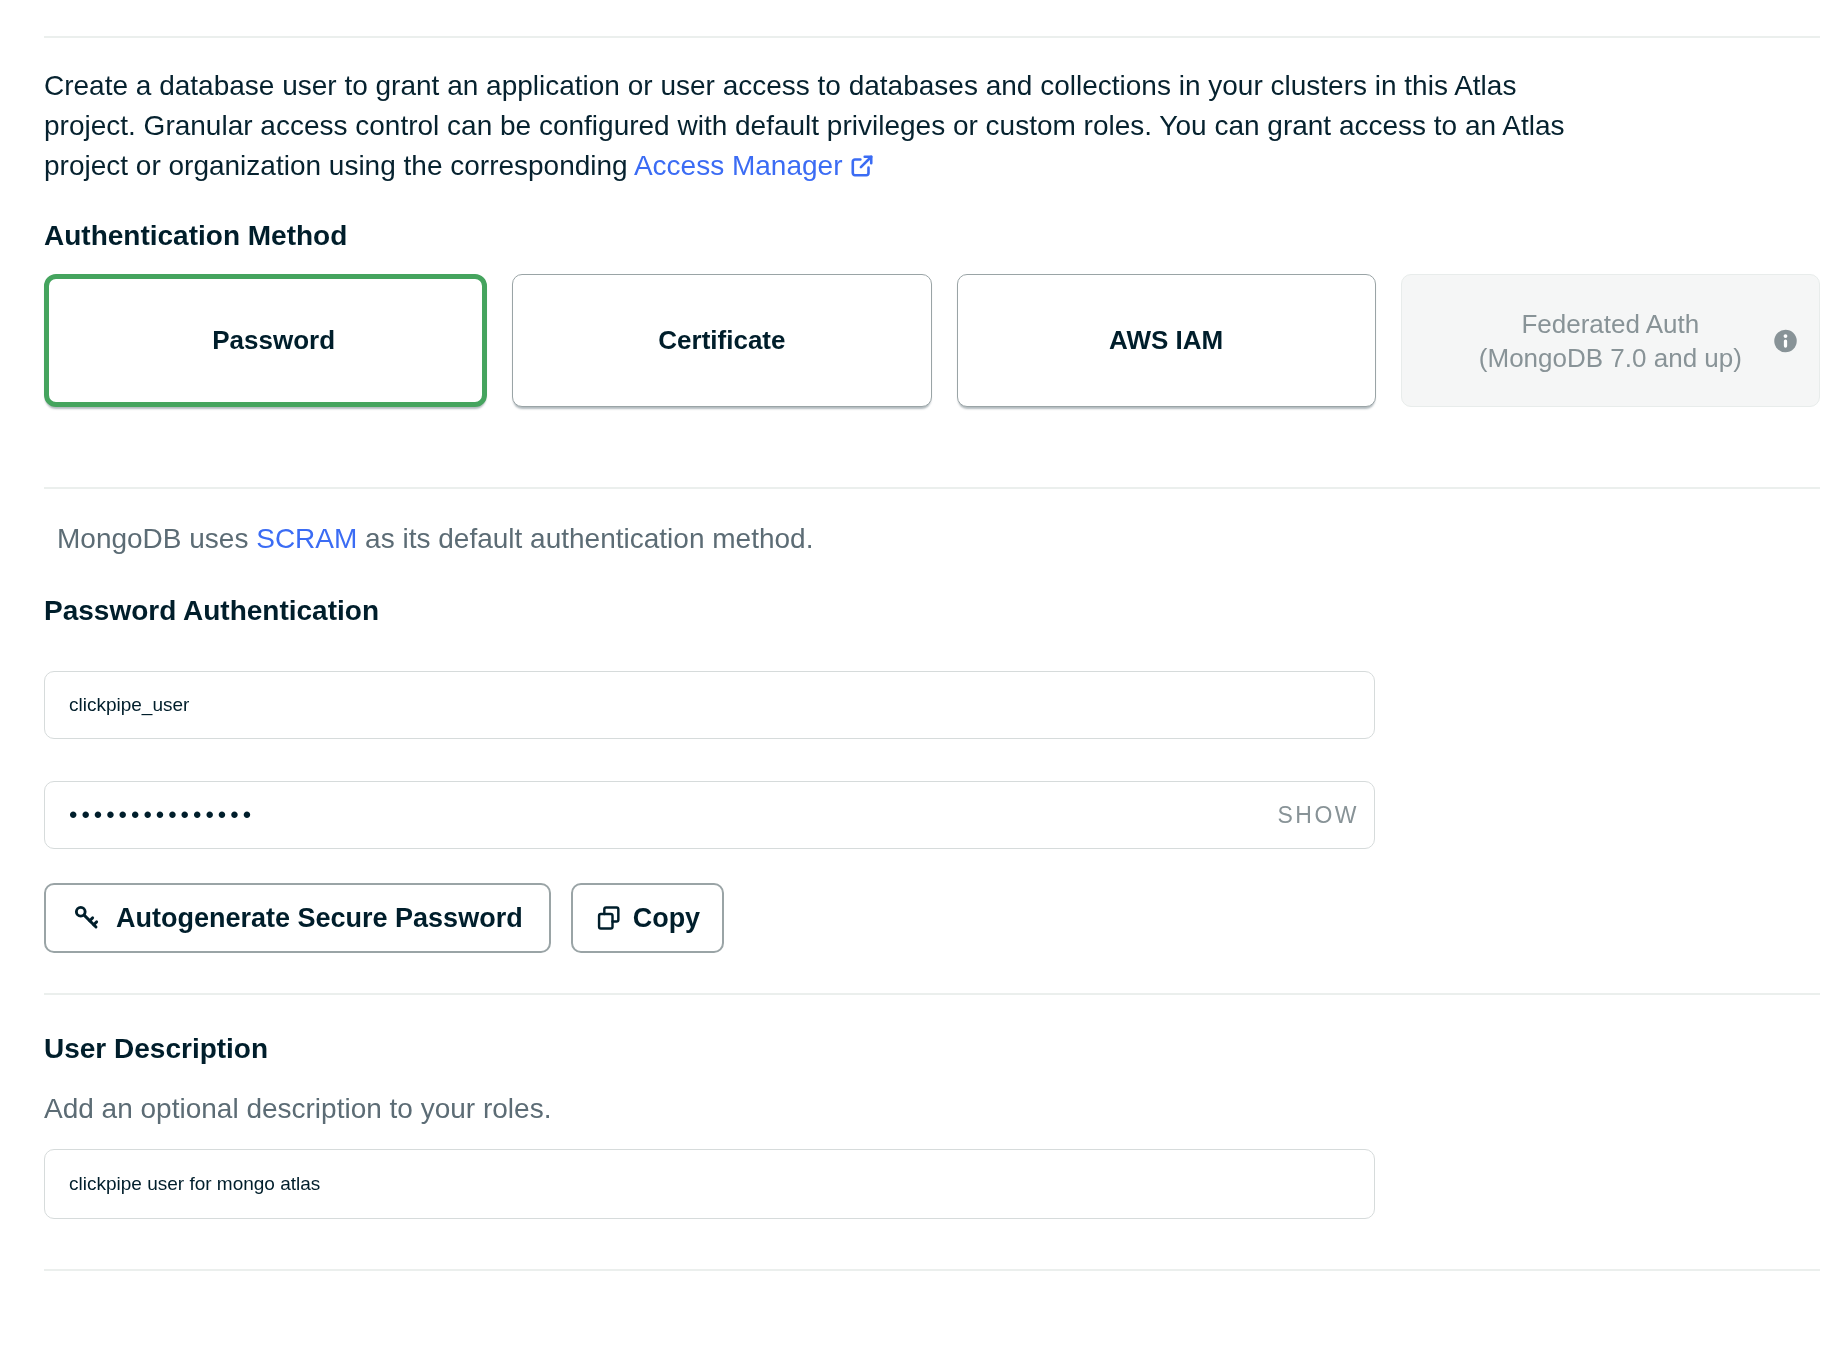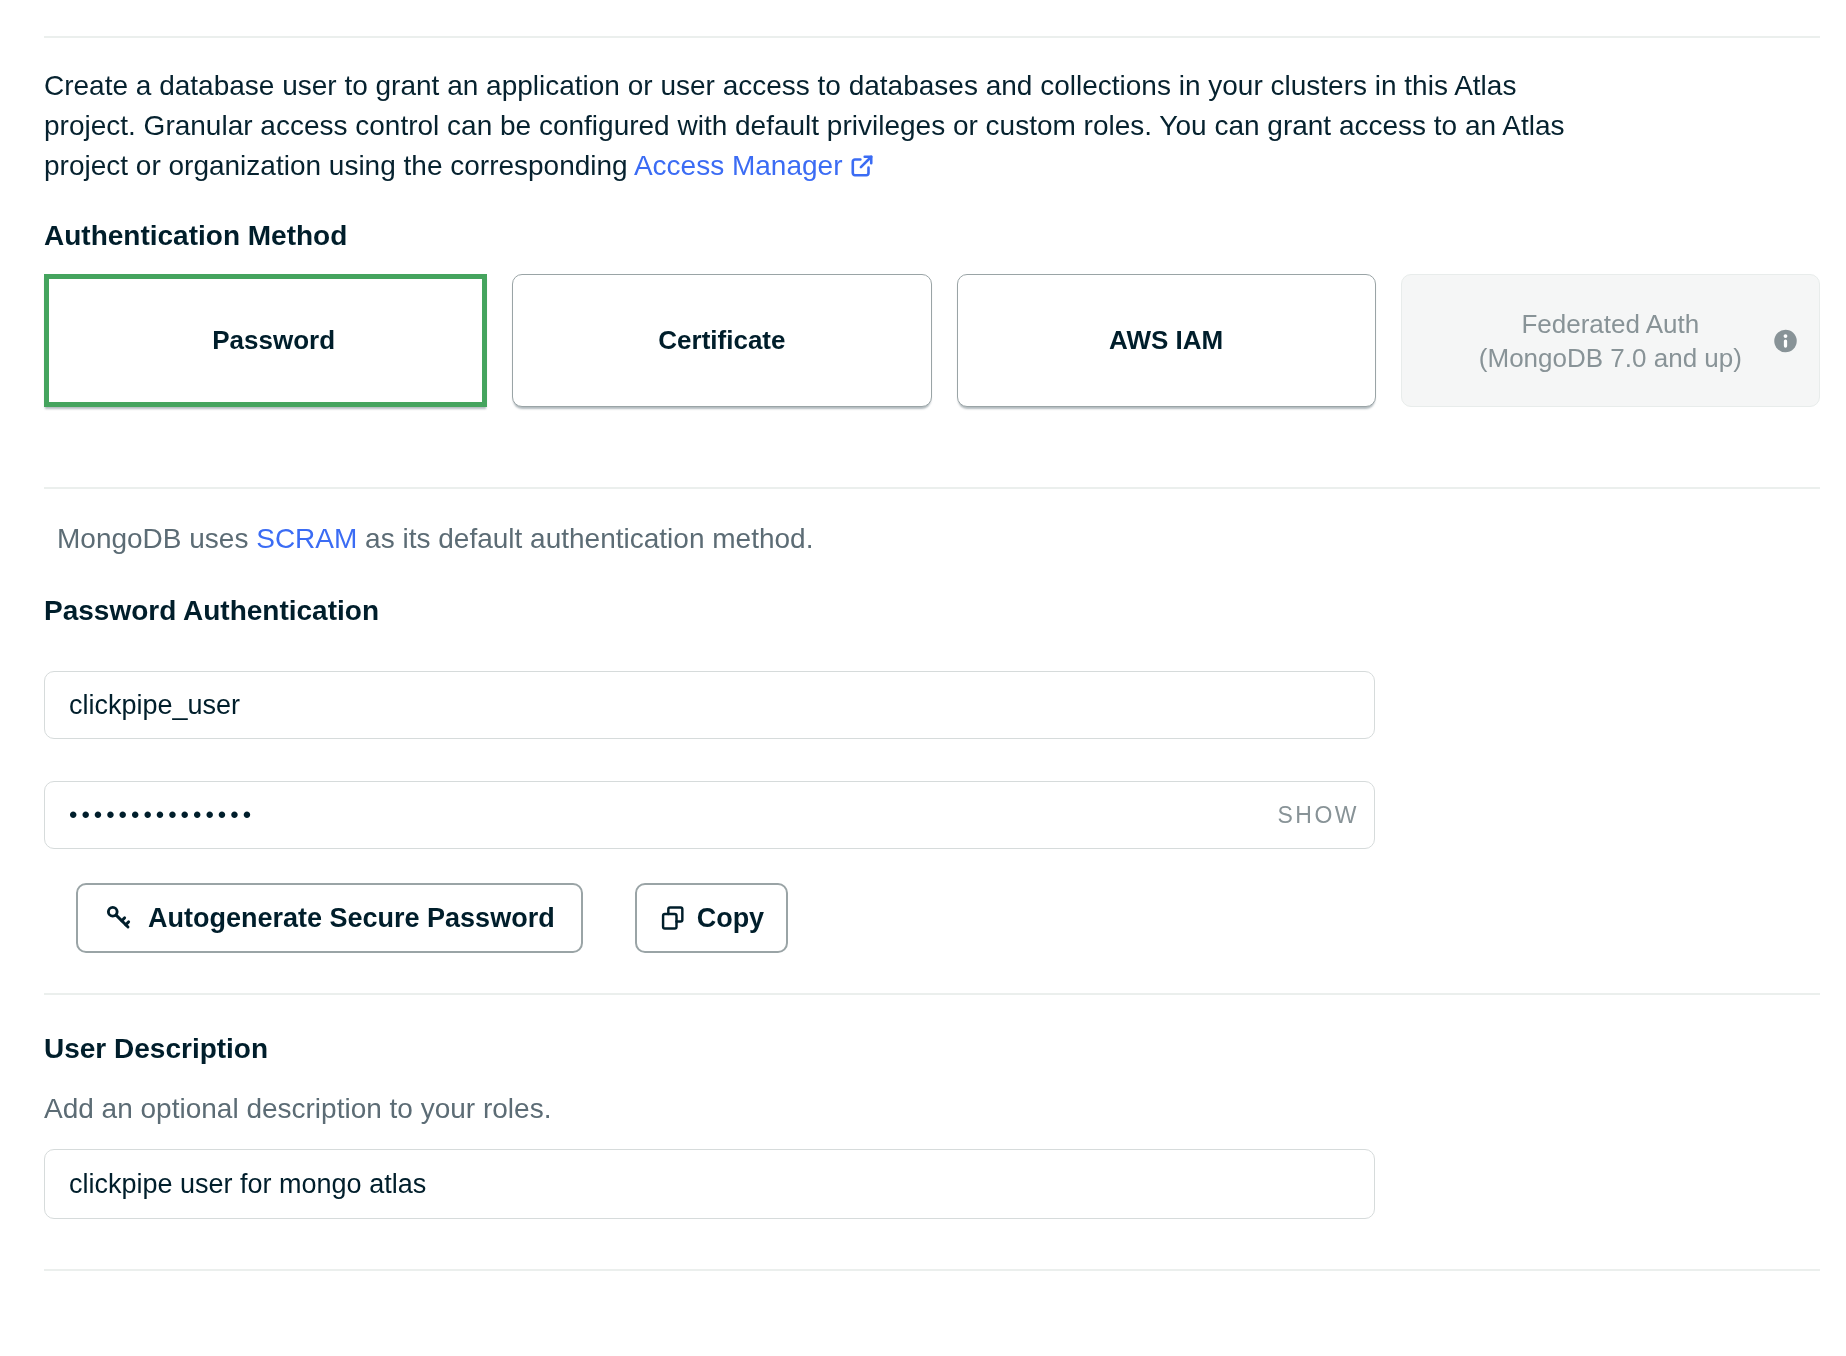--- a/index.html
+++ b/index.html
@@ -30,53 +30,53 @@
 
   .cards { margin-top:20px; display:flex; gap:25px; width:1776px; }
   .card {
     flex:1 1 0; height:133px; background:#fff;
     border:1px solid #9AA4A6; border-radius:10px;
     box-shadow:0 3px 2px -1px rgba(0,30,43,0.30);
     display:flex; align-items:center; justify-content:center;
     font-size:26px; font-weight:700; cursor:pointer; position:relative;
     text-align:center;
   }
-  .card.selected { border:5px solid #45A45E; border-radius:0;padding-left:16px; }
+  .card.selected { border:5px solid #45A45E; border-radius:12px;padding-left:16px; }
   .card.disabled {
     background:#F5F6F6; border:1px solid #E8ECEB; box-shadow:none;
     color:#889397; font-weight:400; line-height:34px; cursor:default;
   }
   .card .info-wrap { position:absolute; right:20px; top:50%; transform:translateY(-50%); line-height:0; }
 
   p.scram { margin:30px 0 0 13px; font-size:28px; line-height:40px; color:#5C6C75; }
 
   .text-input {
     display:block; width:1331px; height:68px;
     border:1px solid #D6DBDB; border-radius:10px;
-    padding:0 24px; font-size:27px; color:#001E2B;
+    padding:0 24px; font-size:19px; color:#001E2B;
     font-family:"Liberation Sans", sans-serif; background:#fff; outline:none;
   }
   .username-input { margin-top:42px; }
   .pw-wrap { position:relative; width:1331px; margin-top:42px; }
   .password-input {
     width:100%; letter-spacing:4px; font-size:24px; padding-right:160px;
   }
   .show-btn {
     position:absolute; right:16px; top:50%; transform:translateY(-50%);
     background:transparent; border:none; color:#889397;
     font-size:23px; letter-spacing:2.5px; font-family:"Liberation Sans", sans-serif;
     cursor:pointer; padding:0;
   }
 
   .btn-row { margin-top:34px; display:flex; gap:20px; }
   .btn {
     height:70px; background:#fff; border:2px solid #9AA4A6; border-radius:10px;
     display:inline-flex; align-items:center; gap:14px; padding:0 26px;
     font-size:27px; font-weight:700; color:#001E2B;
-    font-family:"Liberation Sans", sans-serif; cursor:pointer;margin-left:32px;
+    font-family:"Liberation Sans", sans-serif; cursor:pointer;
   }
   .btn.copy { padding:0 22px; gap:10px; }
 
   p.subtext { margin:22px 0 0 0; font-size:28px; line-height:40px; color:#5C6C75; }
   .desc-input { margin-top:20px; height:70px; }
 </style>
 </head>
 <body>
 
 <div class="content">

